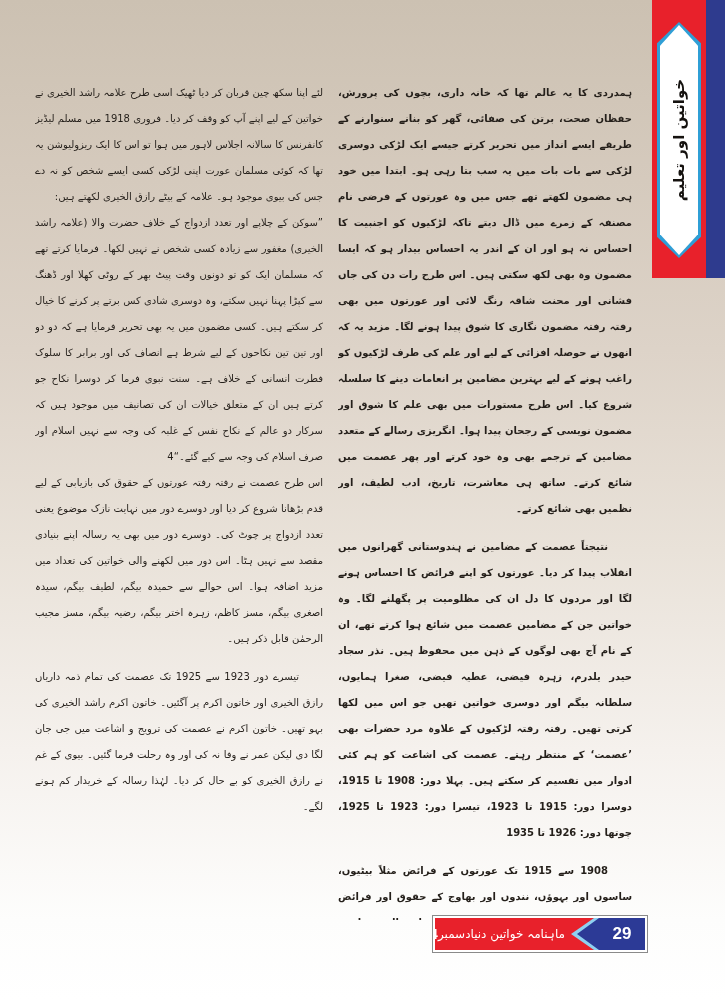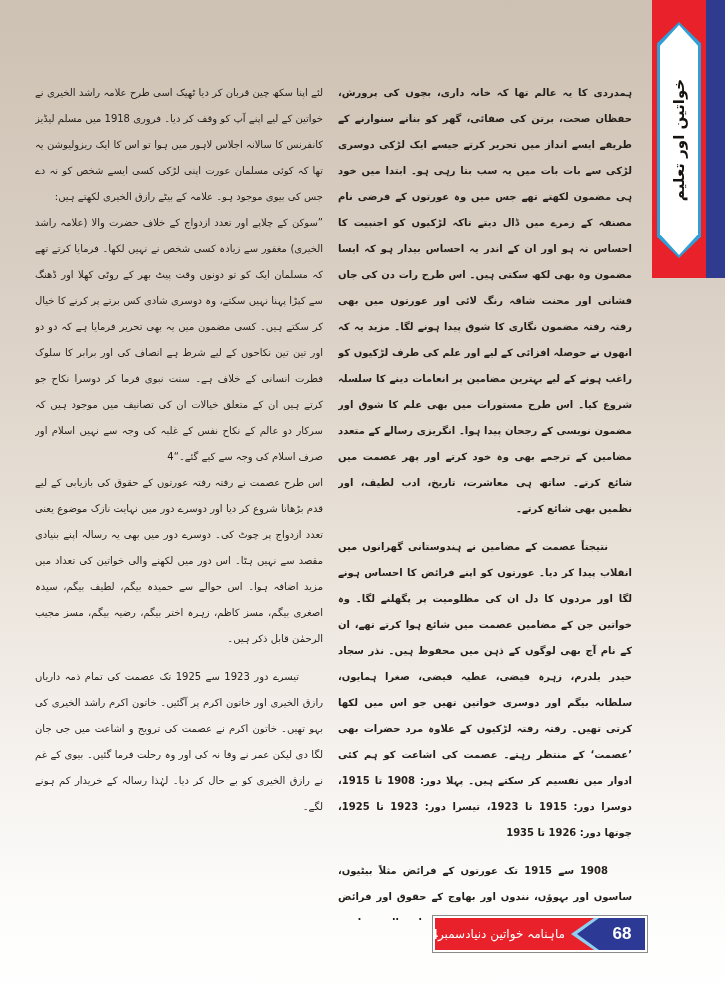--- a/index.html
+++ b/index.html
@@ -72,21 +72,21 @@
   <div class="col col-left">
     <p class="para">لئے اپنا سکھ چین قربان کر دیا ٹھیک اسی طرح علامہ راشد الخیری نے خواتین کے لیے اپنے آپ کو وقف کر دیا۔ فروری 1918 میں مسلم لیڈیز کانفرنس کا سالانہ اجلاس لاہور میں ہوا تو اس کا ایک ریزولیوشن یہ تھا کہ کوئی مسلمان عورت اپنی لڑکی کسی ایسے شخص کو نہ دے جس کی بیوی موجود ہو۔ علامہ کے بیٹے رازق الخیری لکھتے ہیں:</p>
     <p class="para">”سوکن کے چلاپے اور تعدد ازدواج کے خلاف حضرت والا (علامہ راشد الخیری) مغفور سے زیادہ کسی شخص نے نہیں لکھا۔ فرمایا کرتے تھے کہ مسلمان ایک کو تو دونوں وقت پیٹ بھر کے روٹی کھلا اور ڈھنگ سے کپڑا پہنا نہیں سکتے، وہ دوسری شادی کس برتے پر کرنے کا خیال کر سکتے ہیں۔ کسی مضمون میں یہ بھی تحریر فرمایا ہے کہ دو دو اور تین تین نکاحوں کے لیے شرط ہے انصاف کی اور برابر کا سلوک فطرت انسانی کے خلاف ہے۔ سنت نبوی فرما کر دوسرا نکاح جو کرتے ہیں ان کے متعلق خیالات ان کی تصانیف میں موجود ہیں کہ سرکار دو عالم کے نکاح نفس کے غلبہ کی وجہ سے نہیں اسلام اور صرف اسلام کی وجہ سے کیے گئے۔“4</p>
     <p class="para">اس طرح عصمت نے رفتہ رفتہ عورتوں کے حقوق کی بازیابی کے لیے قدم بڑھانا شروع کر دیا اور دوسرے دور میں نہایت نازک موضوع یعنی تعدد ازدواج پر چوٹ کی۔ دوسرے دور میں بھی یہ رسالہ اپنے بنیادی مقصد سے نہیں ہٹا۔ اس دور میں لکھنے والی خواتین کی تعداد میں مزید اضافہ ہوا۔ اس حوالے سے حمیدہ بیگم، لطیف بیگم، سیدہ اصغری بیگم، مسز کاظم، زہرہ اختر بیگم، رضیہ بیگم، مسز مجیب الرحمٰن قابل ذکر ہیں۔</p>
     <p class="para indent">تیسرے دور 1923 سے 1925 تک عصمت کی تمام ذمہ داریاں رازق الخیری اور خاتون اکرم پر آگئیں۔ خاتون اکرم راشد الخیری کی بہو تھیں۔ خاتون اکرم نے عصمت کی ترویج و اشاعت میں جی جان لگا دی لیکن عمر نے وفا نہ کی اور وہ رحلت فرما گئیں۔ بیوی کے غم نے رازق الخیری کو بے حال کر دیا۔ لہٰذا رسالہ کے خریدار کم ہونے لگے۔</p>
 
   </div>
 
   <div class="footer">
     <div class="footer-bar">
-      <div class="footer-num">68</div>
+      <div class="footer-num">29</div>
       <div class="footer-red-wrap">
         <div class="chev-light"></div>
         <div class="footer-red">
           <span class="footer-mag">ماہنامہ خواتین دنیا</span>
           <span class="footer-month">دسمبر</span>
           <span class="footer-year">2024</span>
         </div>
       </div>
     </div>
   </div>

